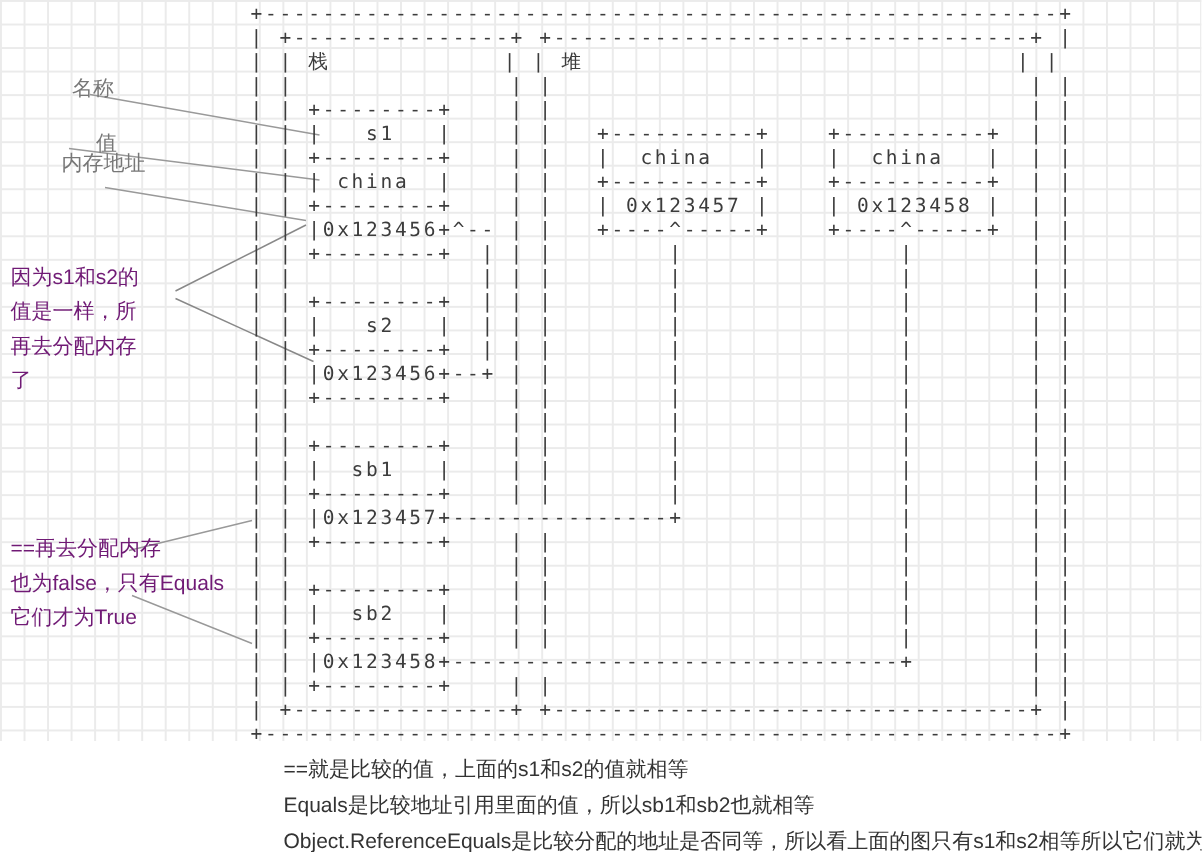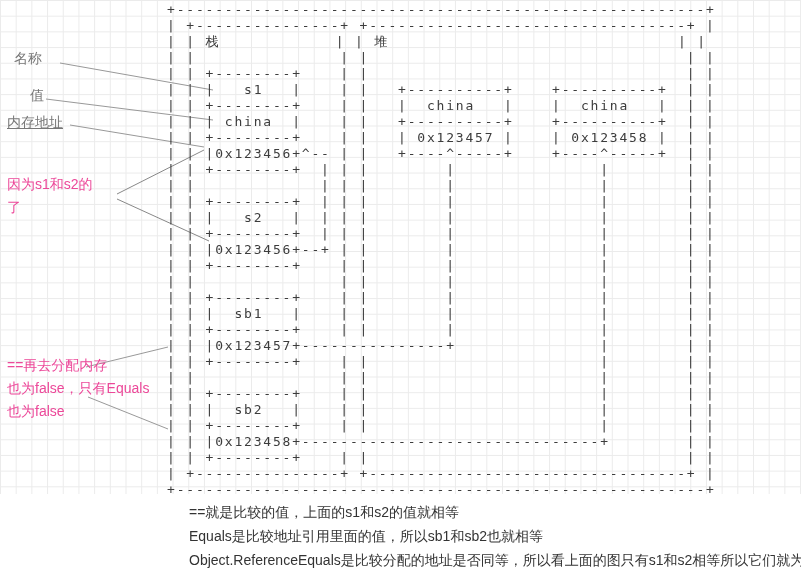--- a/index.html
+++ b/index.html
@@ -15,24 +15,24 @@
     background-size:15.7px 15.7px;
     pointer-events:none;
   }
   .ascii-diagram{
     position:absolute;left:167px;top:2px;margin:0;
     font-family:"DejaVu Sans Mono","Liberation Mono",monospace;
     font-size:13px;line-height:16px;letter-spacing:1.8px;
     color:#3c3c3c;white-space:pre;
   }
   .side-label{
-    position:absolute;font-size:14px;color:#777;white-space:nowrap;
+    position:absolute;font-size:14px;color:#777;white-space:nowrap;margin-left:34px;
   }
   .side-para{
-    position:absolute;font-size:14px;color:#ec4899;line-height:23px;white-space:nowrap;
+    position:absolute;font-size:14px;color:#701a75;line-height:23px;white-space:nowrap;
   }
   .footer-notes{
     position:absolute;left:189px;top:500px;font-size:14px;color:#333;
     line-height:24px;white-space:nowrap;
   }
   .connector-svg{position:absolute;left:0;top:0;pointer-events:none;}
 </style>
 </head>
 <body>
 
@@ -77,30 +77,32 @@
 | | +--------+    | |                        |        | |
 | | |0x123458+-------------------------------+        | |
 | | +--------+    | |                                 | |
 | +---------------+ +---------------------------------+ |
 +-------------------------------------------------------+</pre>
 
 <span class="side-label" style="left:14px;top:50px;">名称</span>
 
 <span class="side-label" style="left:30px;top:87px;">值</span>
 
-<span class="side-label" style="left:7px;top:114px;text-decoration:underline;">内存地址</span>
+<span class="side-label" style="left:7px;top:100px;">内存地址</span>
 
 <div class="side-para" style="left:7px;top:173px;">
   <div>因为s1和s2的</div>
+  <div>值是一样，所</div>
+  <div>再去分配内存</div>
   <div>了</div>
 </div>
 
 <div class="side-para" style="left:7px;top:354px;">
   <div>==再去分配内存</div>
   <div>也为false，只有Equals</div>
-  <div>也为false</div>
+  <div>它们才为True</div>
 </div>
 
 <div class="footer-notes">
   <div>==就是比较的值，上面的s1和s2的值就相等</div>
   <div>Equals是比较地址引用里面的值，所以sb1和sb2也就相等</div>
   <div>Object.ReferenceEquals是比较分配的地址是否同等，所以看上面的图只有s1和s2相等所以它们就为True</div>
 </div>
 
 </body></html>

